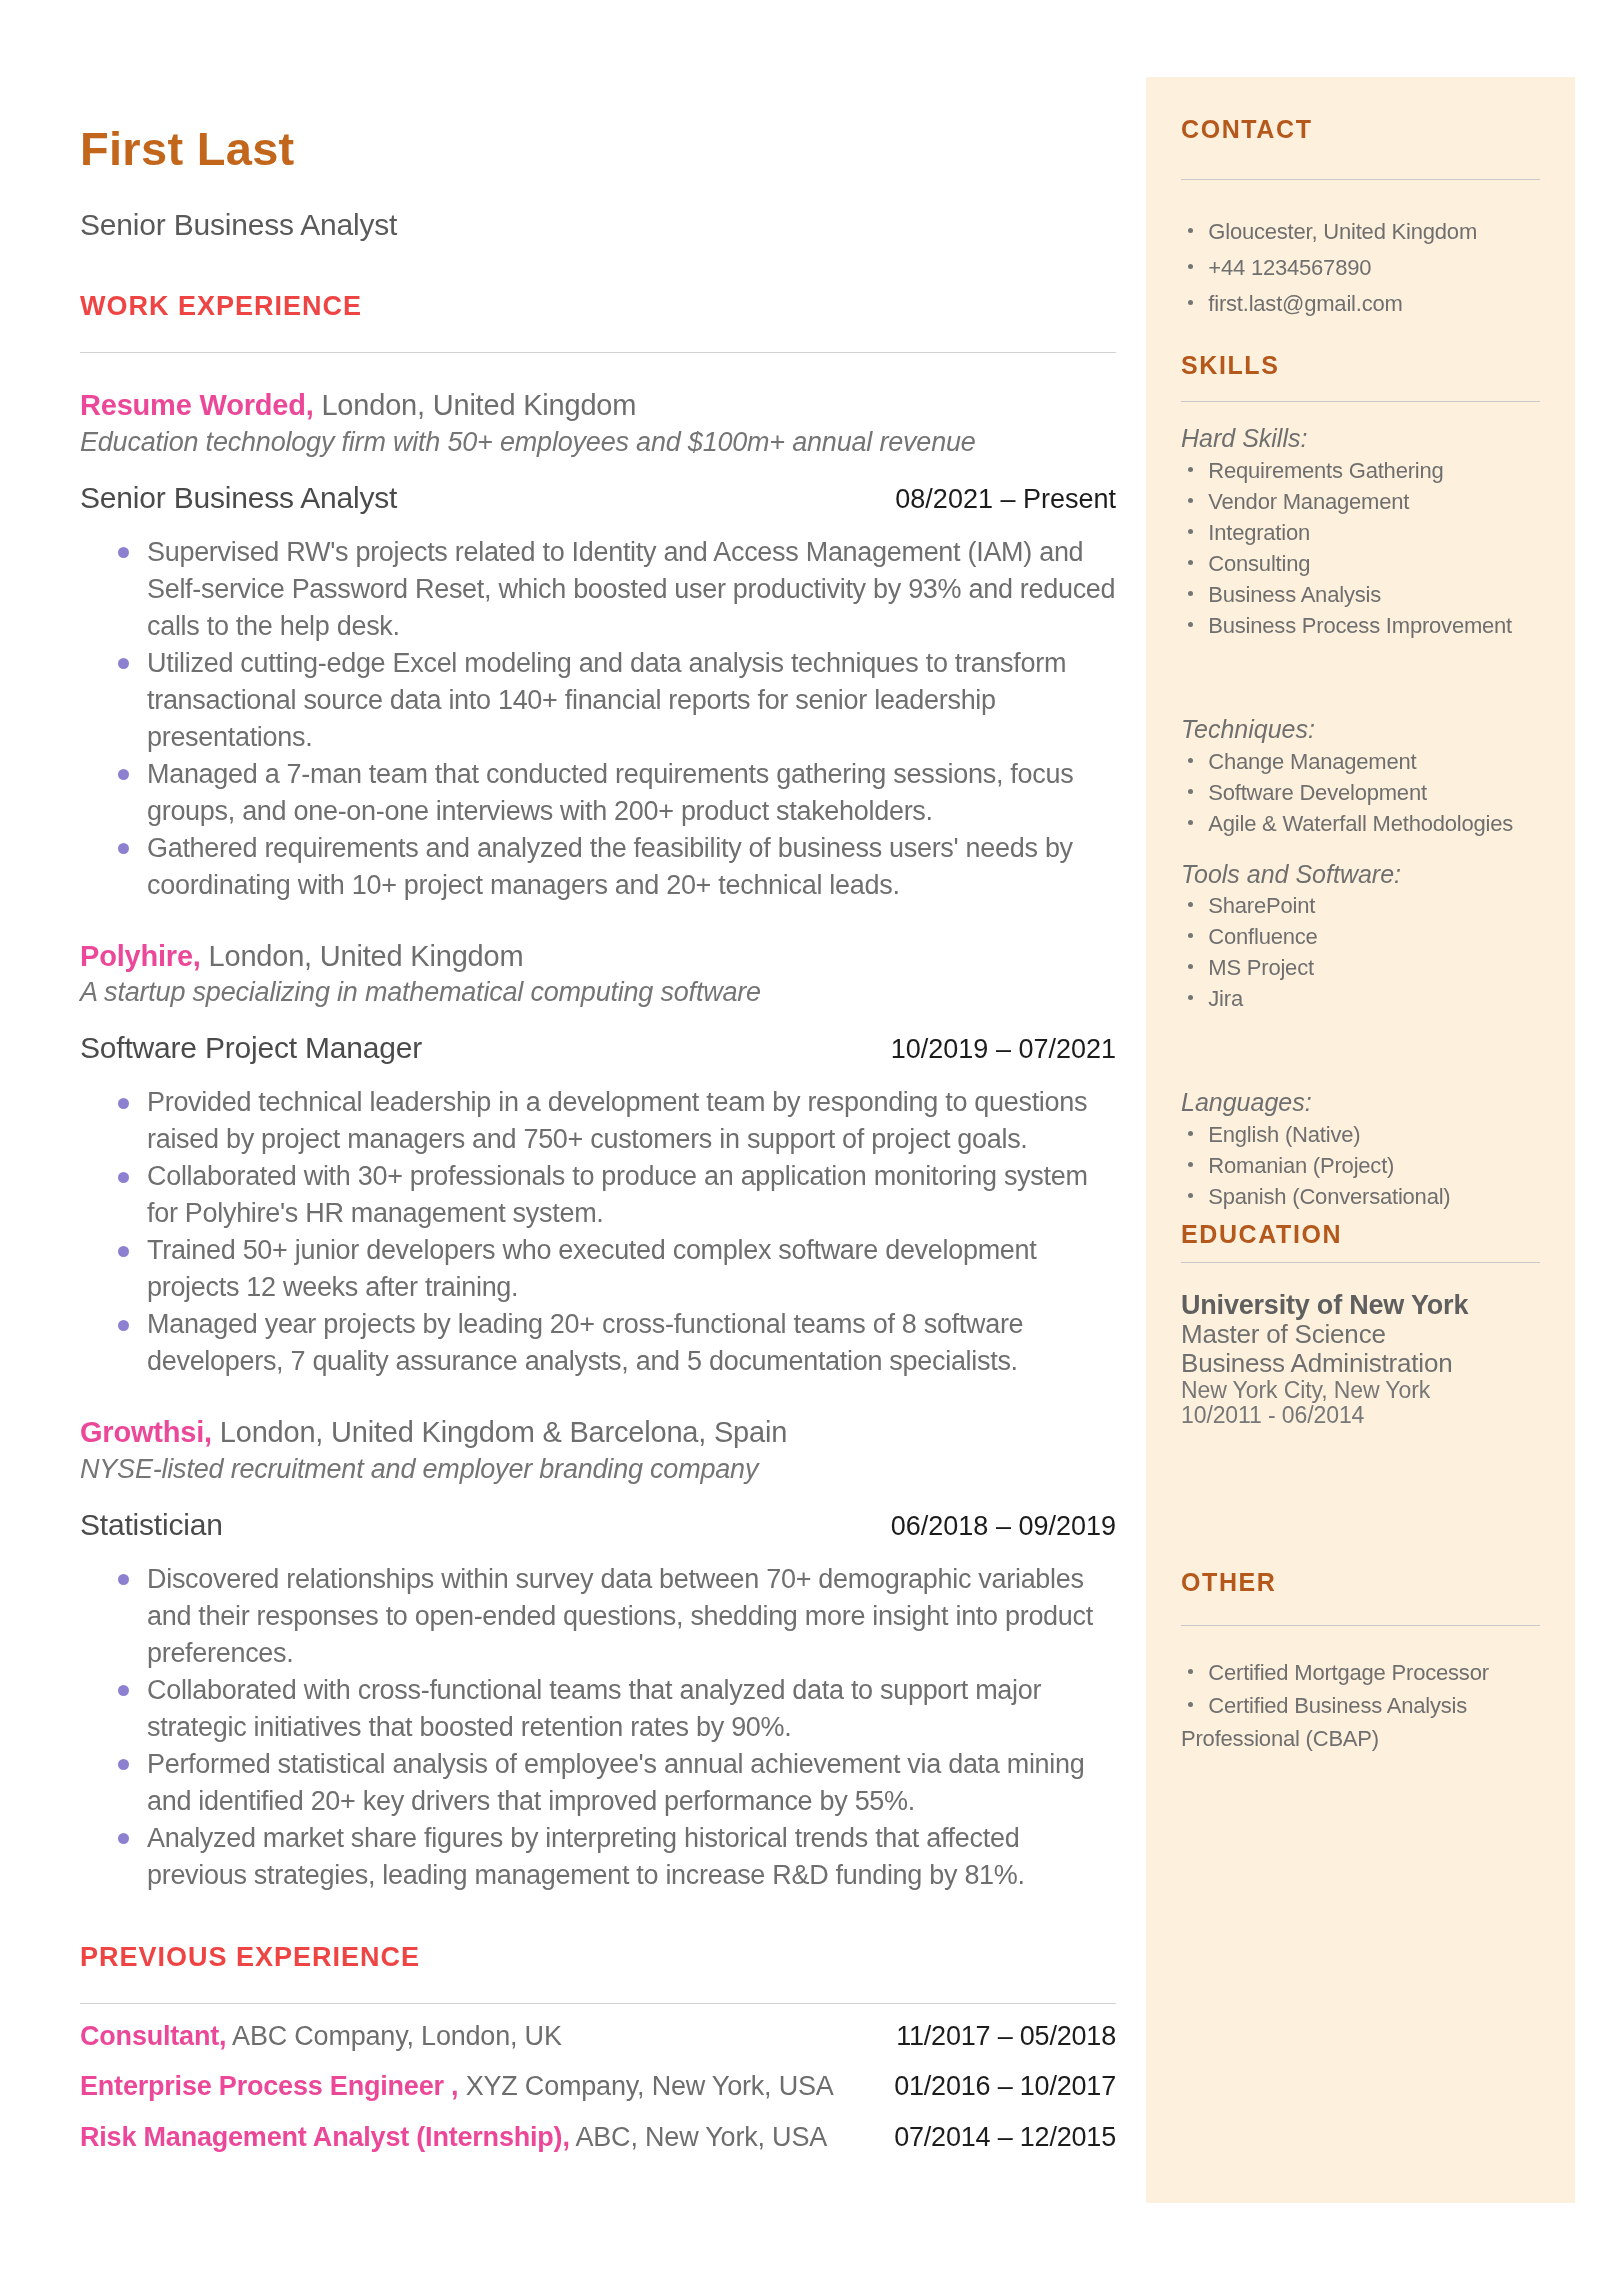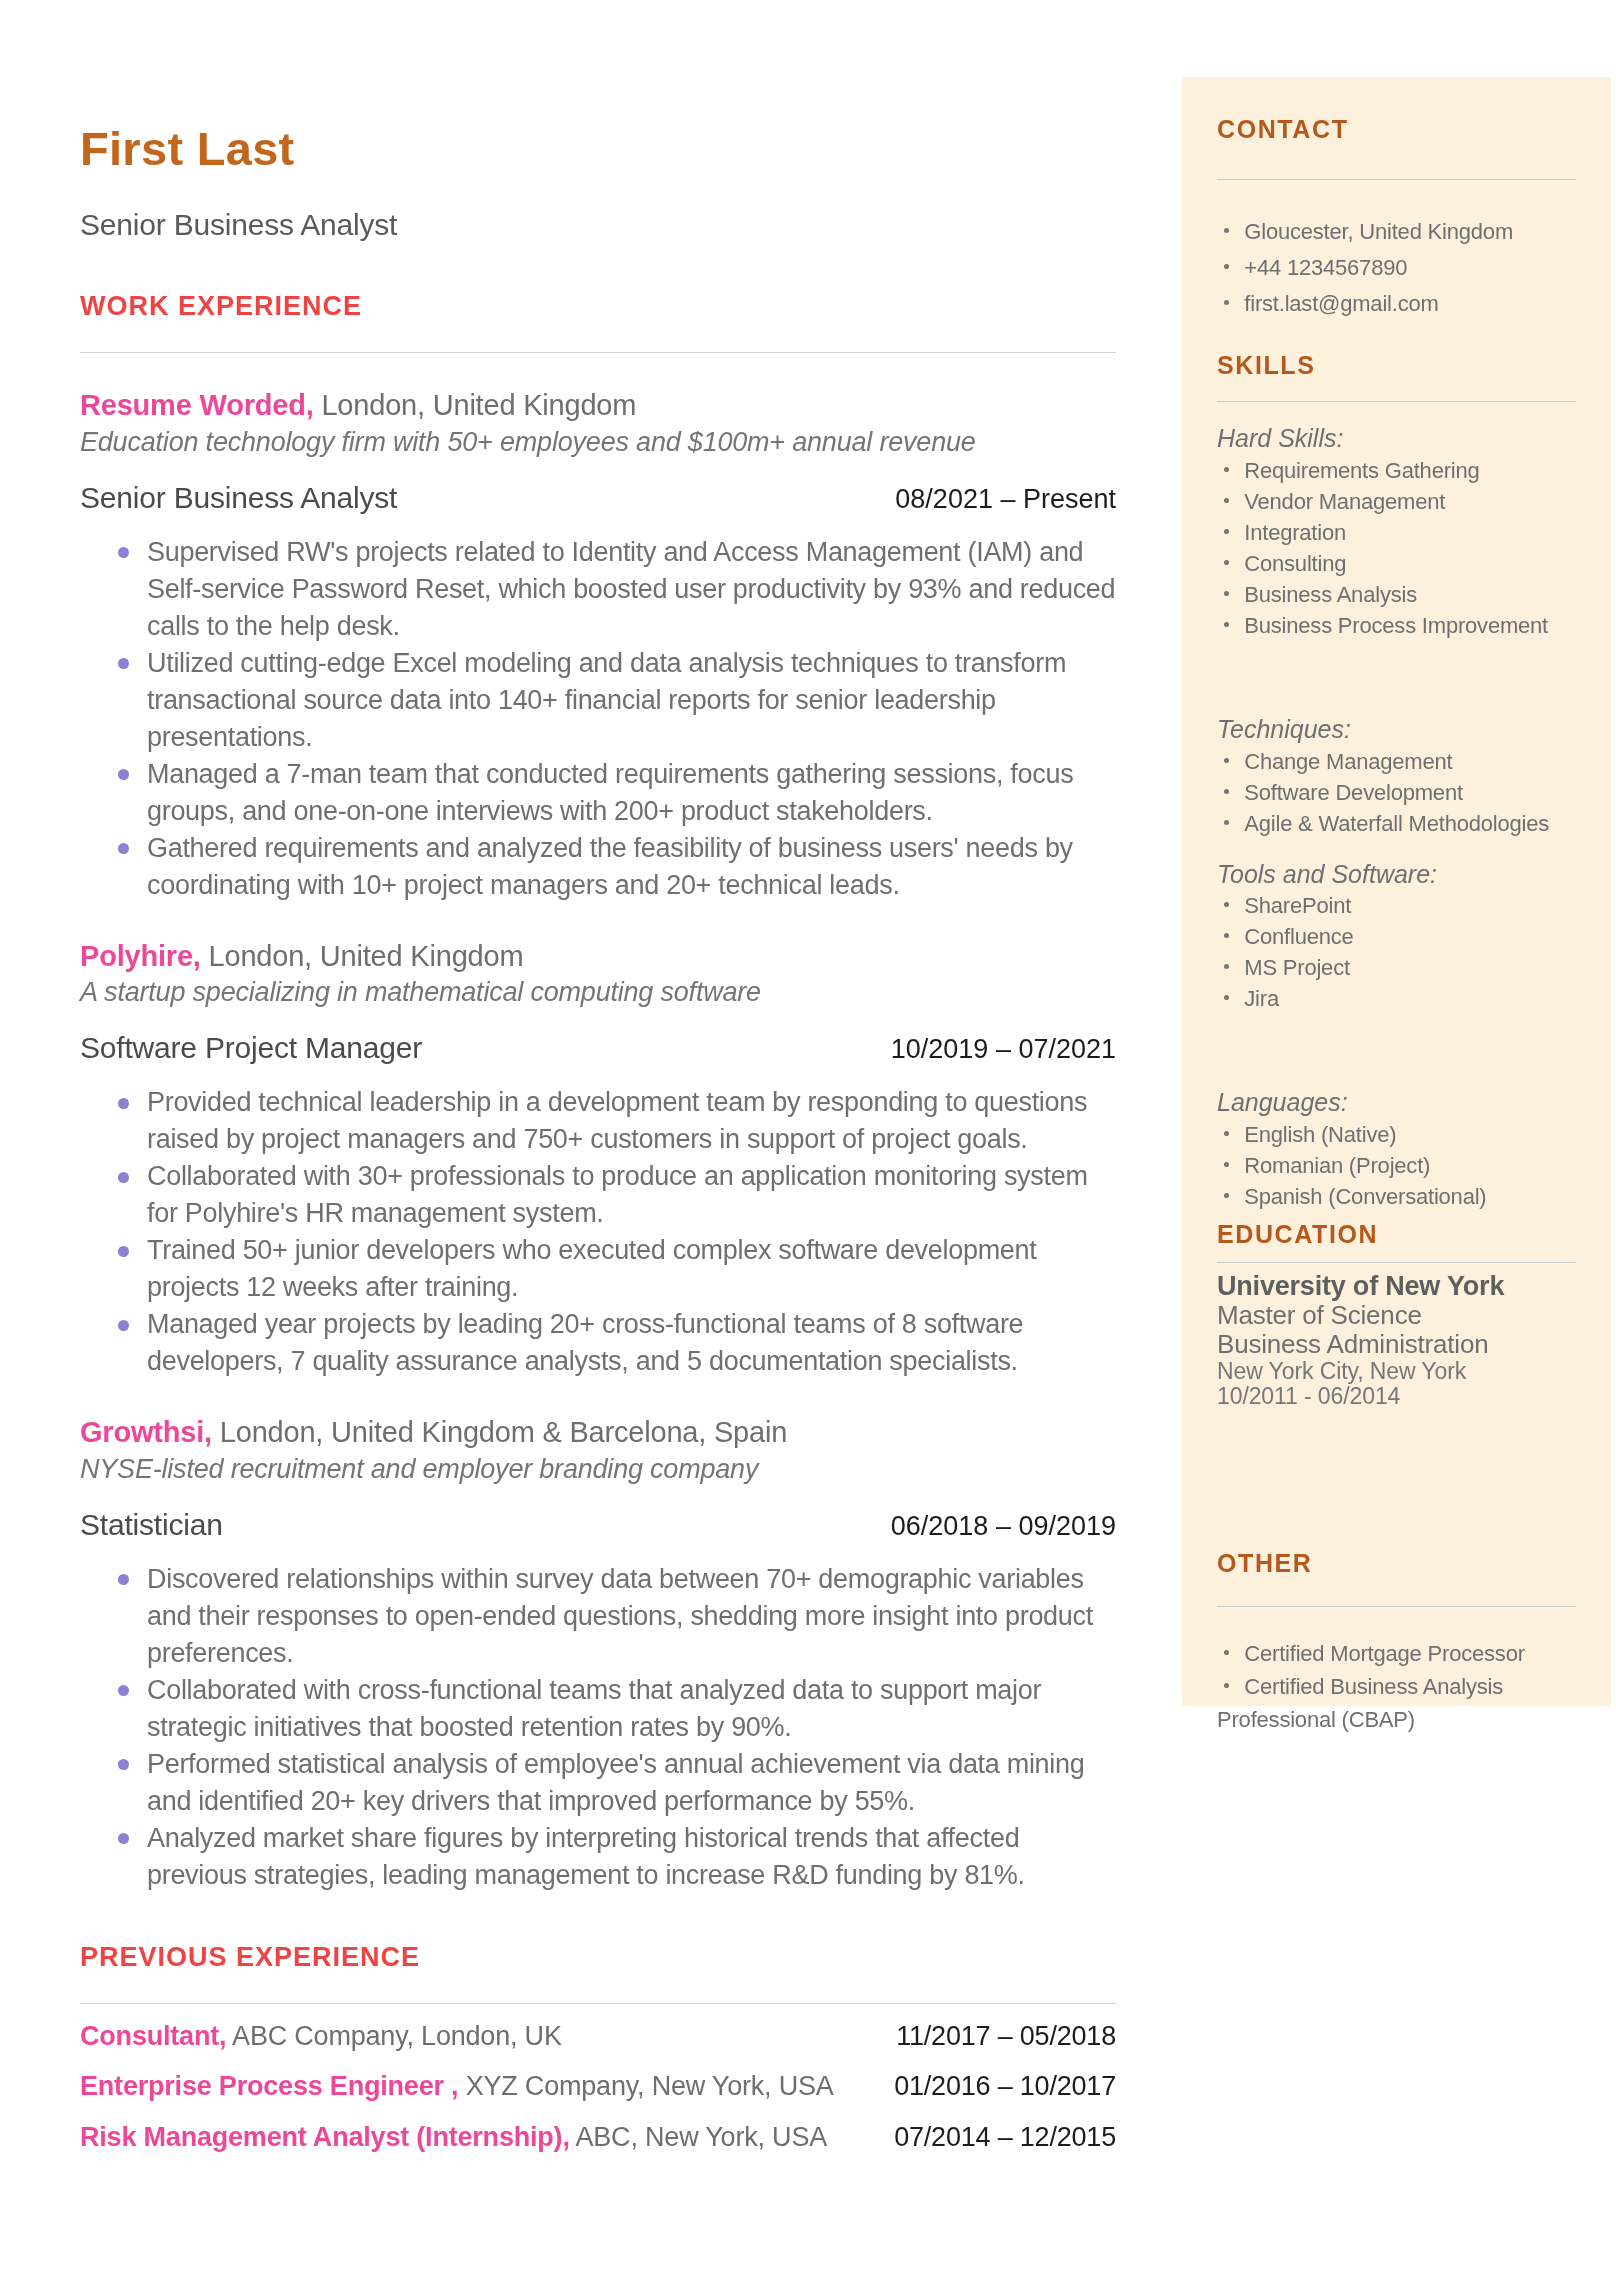--- a/index.html
+++ b/index.html
@@ -106,24 +106,24 @@
     color: #6e6e6e;
     letter-spacing: -0.2px;
   }
   .prev-row .prev-bold { font-weight: 700; color: #ec4899; }
   .prev-dates { font-size: 27px; color: #1c1c1c; white-space: nowrap; }
   .prev-list { margin-top: 13px; }
 
   
   .sidebar {
     position: absolute;
-    left: 1182px;
+    left: 1146px;
     top: 77px;
     width: 429px;
-    height: 1629px;
+    height: 2126px;
     background: #fdf0dd;
     box-sizing: border-box;
     padding: 39px 35px 0 35px;
   }
   .sb-heading {
     font-size: 25px;
     line-height: 27px;
     font-weight: 700;
     letter-spacing: 1.6px;
     color: #b4591b;
@@ -161,21 +161,21 @@
     font-style: italic;
     color: #6f6f6f;
   }
   .mt-hard { margin-top: 23.4px; }
   .mt-tech { margin-top: 75px; }
   .mt-tools { margin-top: 22px; }
   .mt-lang { margin-top: 75px; }
   .sb-list { margin-top: 2.6px; }
   .edu-heading { margin-top: 9px; }
   .edu-school {
-    margin-top: 8px;
+    margin-top: 27px;
     font-size: 27px;
     line-height: 30px;
     font-weight: 700;
     color: #5f5f5f;
     letter-spacing: -0.2px;
   }
   .edu-line { font-size: 26px; line-height: 29px; color: #6f6f6f; letter-spacing: -0.2px; }
   .edu-small { font-size: 23px; line-height: 25px; color: #777777; letter-spacing: -0.1px; }
   .other-heading { margin-top: 141px; }
   .other-list { margin-top: 30px; }

